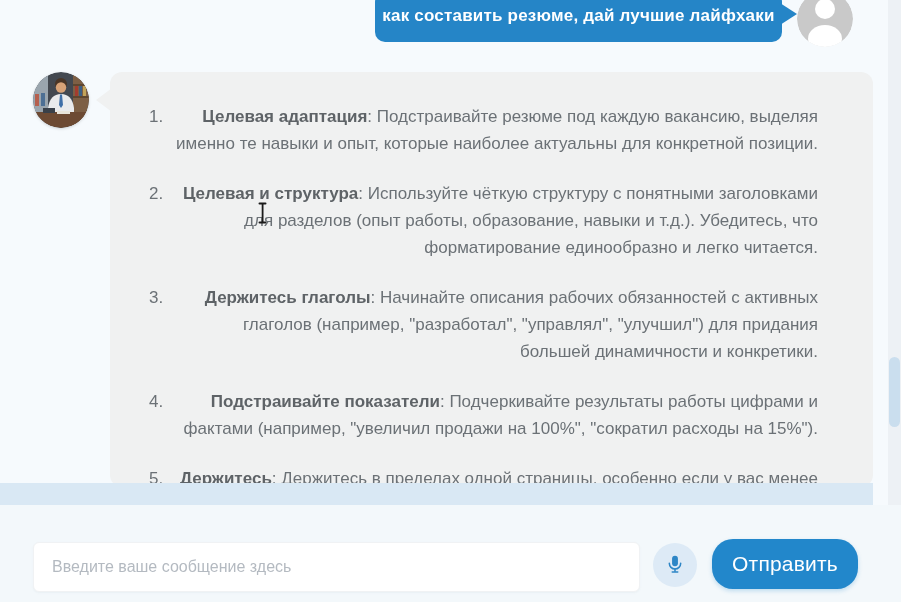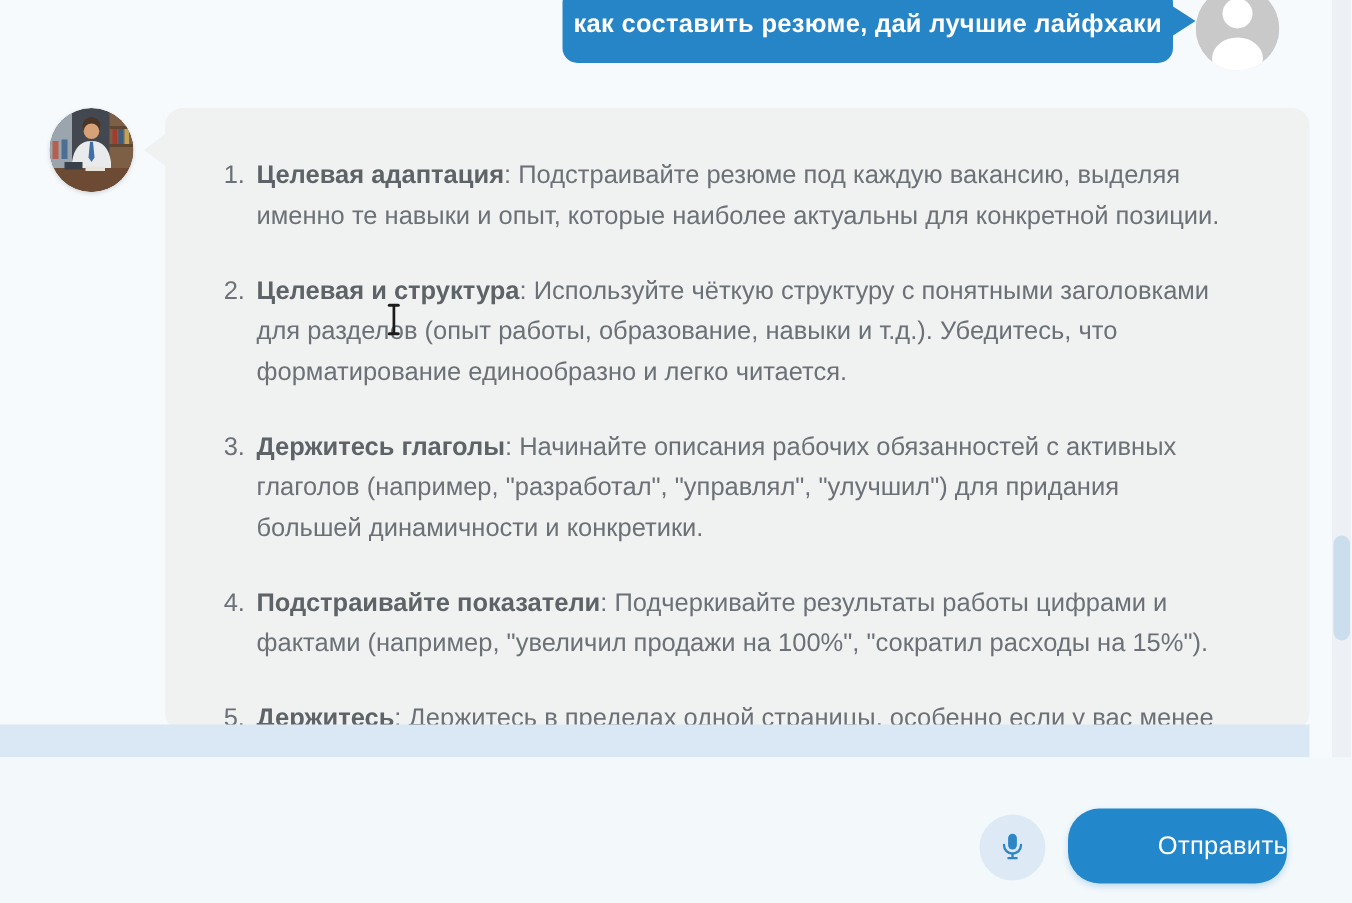--- a/index.html
+++ b/index.html
@@ -2,21 +2,21 @@
 <html><head>
 <meta charset="utf-8">
 <style>
   * { margin:0; padding:0; box-sizing:border-box; }
   html,body { width:901px; height:602px; overflow:hidden; }
   body { font-family:"Liberation Sans", sans-serif; }
 
   .stage { position:relative; width:901px; height:602px; background:#f6fafd; overflow:hidden; }
 
   
-  .chat-area { position:absolute; left:0; top:0; width:901px; height:583px; }
+  .chat-area { position:absolute; left:0; top:0; width:901px; height:583px;text-align:right; }
 
   
   .user-bubble {
     position:absolute; left:375px; top:-8px; width:407px; height:50px;
     background:#2585c7; border-radius:10px;
     display:flex; align-items:center; justify-content:center;
   }
   .user-bubble .txt {
     color:#ffffff; font-size:17px; font-weight:600; white-space:nowrap; letter-spacing:.2px;
     padding-bottom:2px;
@@ -76,23 +76,22 @@
   }
   .message-input::placeholder { color:#b4bac1; }
   .mic-button {
     position:absolute; left:653px; top:38px; width:44px; height:44px;
     background:#ddeaf6; border:none; border-radius:50%;
     display:flex; align-items:center; justify-content:center; cursor:pointer;
   }
   .send-button {
     position:absolute; left:712px; top:34px; width:146px; height:50px;
     background:#2287cb; border:none; border-radius:21px; cursor:pointer;
-    color:#ffffff; font-family:"Liberation Sans", sans-serif; font-size:17px; letter-spacing:.2px;
+    color:#ffffff; font-family:"Liberation Sans", sans-serif; font-size:21px; letter-spacing:.2px;
     box-shadow:0 2px 4px rgba(34,135,203,.25);
-    text-align:right;
   }
 </style>
 </head>
 <body>
 
 <div class="stage">
 
   <div class="chat-area">
 
     <div class="user-bubble">
@@ -158,20 +157,21 @@
       </svg>
     </div>
 
     <div class="scroll-strip"></div>
     <div class="scrollbar-track">
       <div class="scrollbar-thumb"></div>
     </div>
   </div>
 
   <div class="composer">
+    <input class="message-input" type="text" placeholder="Введите ваше сообщение здесь" style="">
     <button class="mic-button">
       <span>
         <svg width="22" height="22" viewBox="0 0 24 24" fill="none">
           <path d="M12 14.5a3.2 3.2 0 0 0 3.2-3.2V6.2a3.2 3.2 0 1 0-6.4 0v5.1A3.2 3.2 0 0 0 12 14.5z" fill="#2e86c6"></path>
           <path d="M5.8 11.3a6.2 6.2 0 0 0 12.4 0" stroke="#2e86c6" stroke-width="1.7" stroke-linecap="round" fill="none"></path>
           <line x1="12" y1="17.5" x2="12" y2="20" stroke="#2e86c6" stroke-width="1.7" stroke-linecap="round"></line>
           <line x1="9" y1="20.8" x2="15" y2="20.8" stroke="#2e86c6" stroke-width="1.7" stroke-linecap="round"></line>
         </svg>
       </span>
     </button>

